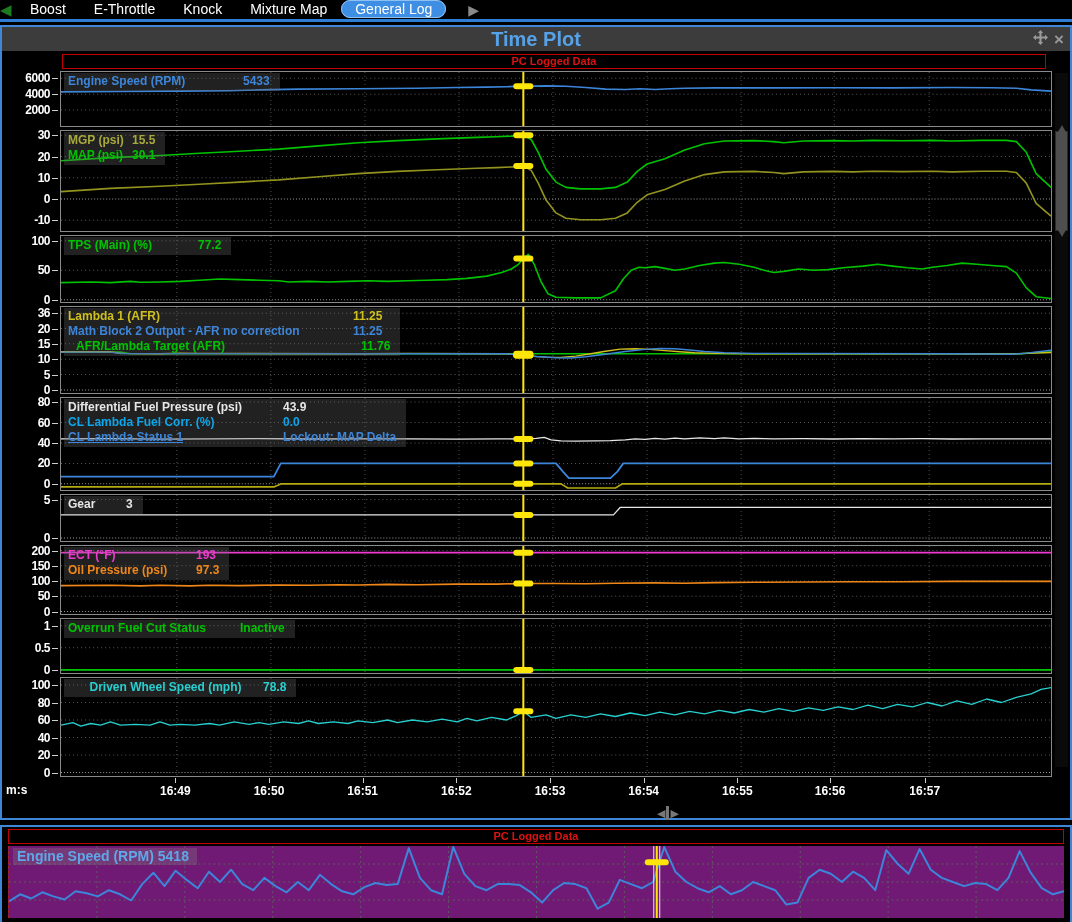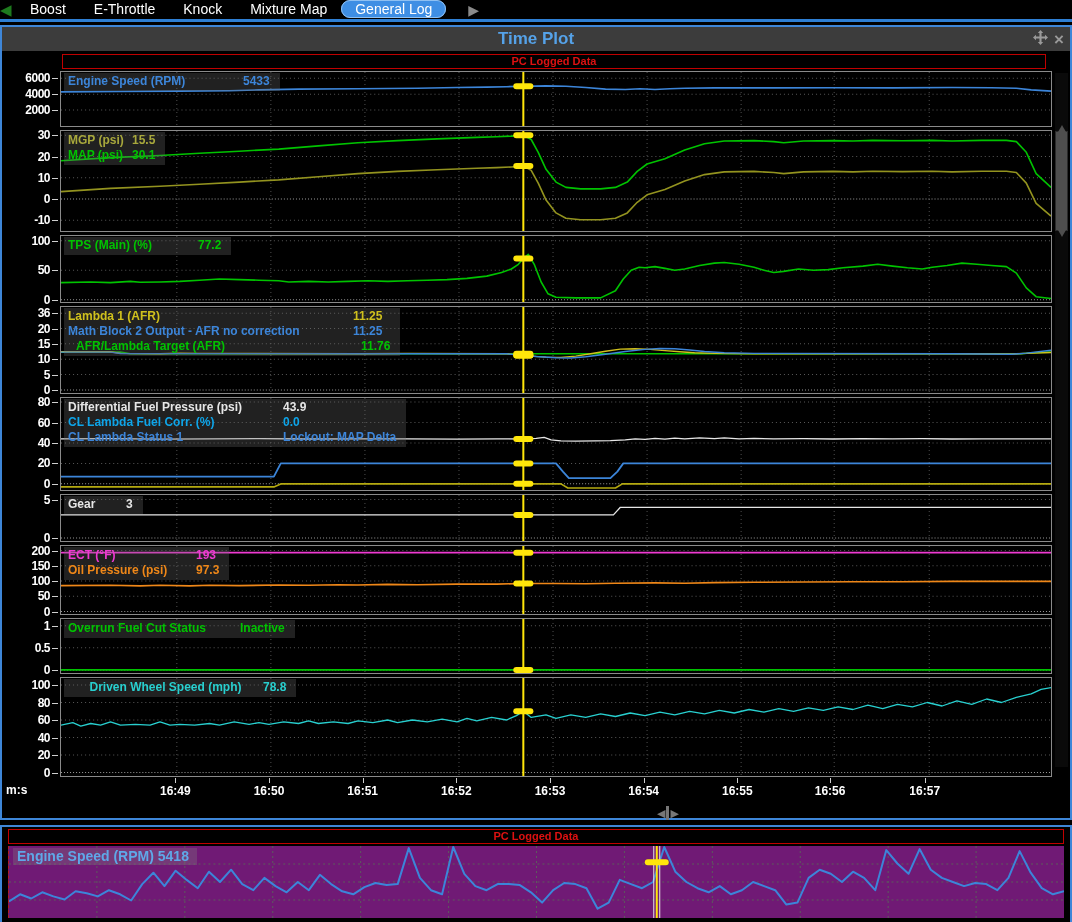--- a/index.html
+++ b/index.html
@@ -7,21 +7,21 @@
   *{box-sizing:border-box;}
   
   .tabbar{height:22px;background:#000;display:flex;align-items:center;border-bottom:3px solid #2e7fd4;}
   .tab-scroll-left{color:#1e7a1e;font-size:15px;line-height:20px;width:16px;text-align:left;}
   .tab{color:#fff;font-size:14px;padding:0 14px;line-height:19px;white-space:nowrap;cursor:default;}
   .tab.active{background:#3e8ee4;border:1px solid #8fc0f2;border-radius:9px;padding:0 13px;}
   .tab-scroll-right{color:#8a8a8a;font-size:14px;margin-left:22px;}
   
   .tp-window{position:absolute;left:0;top:25px;width:1072px;height:795px;border:2px solid #3e86d8;background:#000;}
   .titlebar{height:24px;background:#3c3c3c;display:flex;align-items:center;position:relative;}
-  .title{flex:1;text-align:center;color:#55a2e8;font-size:17px;font-weight:bold;}
+  .title{flex:1;text-align:center;color:#55a2e8;font-size:20px;font-weight:bold;}
   .title-icons{position:absolute;right:6px;top:3px;display:flex;gap:6px;align-items:center;}
   .banner{margin:3px 24px 2px 60px;border:1px solid #c00000;background:#000;height:15px;
     text-align:center;color:#dd1111;font-size:11px;font-weight:bold;line-height:13px;}
   .chart-region{display:flex;}
   .panel-stack{flex:1;}
   .right-gutter{width:18px;position:relative;}
   .scrollbar{position:absolute;right:2px;top:2px;width:13px;height:694px;background:#0a0a0a;}
   .scroll-thumb{position:absolute;left:0;top:58px;width:13px;height:100px;background:#4e4e4e;border:1px solid #2a2a2a;}
   .scroll-thumb:before,.scroll-thumb:after{content:"";position:absolute;left:2px;border-left:4px solid transparent;border-right:4px solid transparent;}
   .scroll-thumb:before{top:-7px;border-bottom:7px solid #4e4e4e;}
@@ -291,21 +291,21 @@
             <div class="legend">
               <div class="lrow" style="color: rgb(230, 230, 230);">
                 <span class="ll" style="width: 215px;">Differential Fuel Pressure (psi)</span>
                 <span>43.9</span>
               </div>
               <div class="lrow" style="color: #0ea5e9;">
                 <span class="ll" style="width: 215px;">CL Lambda  Fuel  Corr. (%)</span>
                 <span>0.0</span>
               </div>
               <div class="lrow" style="color: rgb(60, 133, 217);">
-                <span class="ll" style="width: 215px;">CL Lambda Status 1</span>
+                <span class="ll" style="width: 215px; text-decoration: underline;">CL Lambda Status 1</span>
                 <span>Lockout: MAP Delta</span>
               </div>
             </div>
           </div>
         </div>
         <div class="panel-row" style="height: 48px;">
           <div class="ylabels">
             <span class="ylab" style="top: 43.9333px;">0</span>
             <span class="ytick" style="top: 43.9333px;"></span>
             <span class="ylab" style="top: 5.6px;">5</span>

